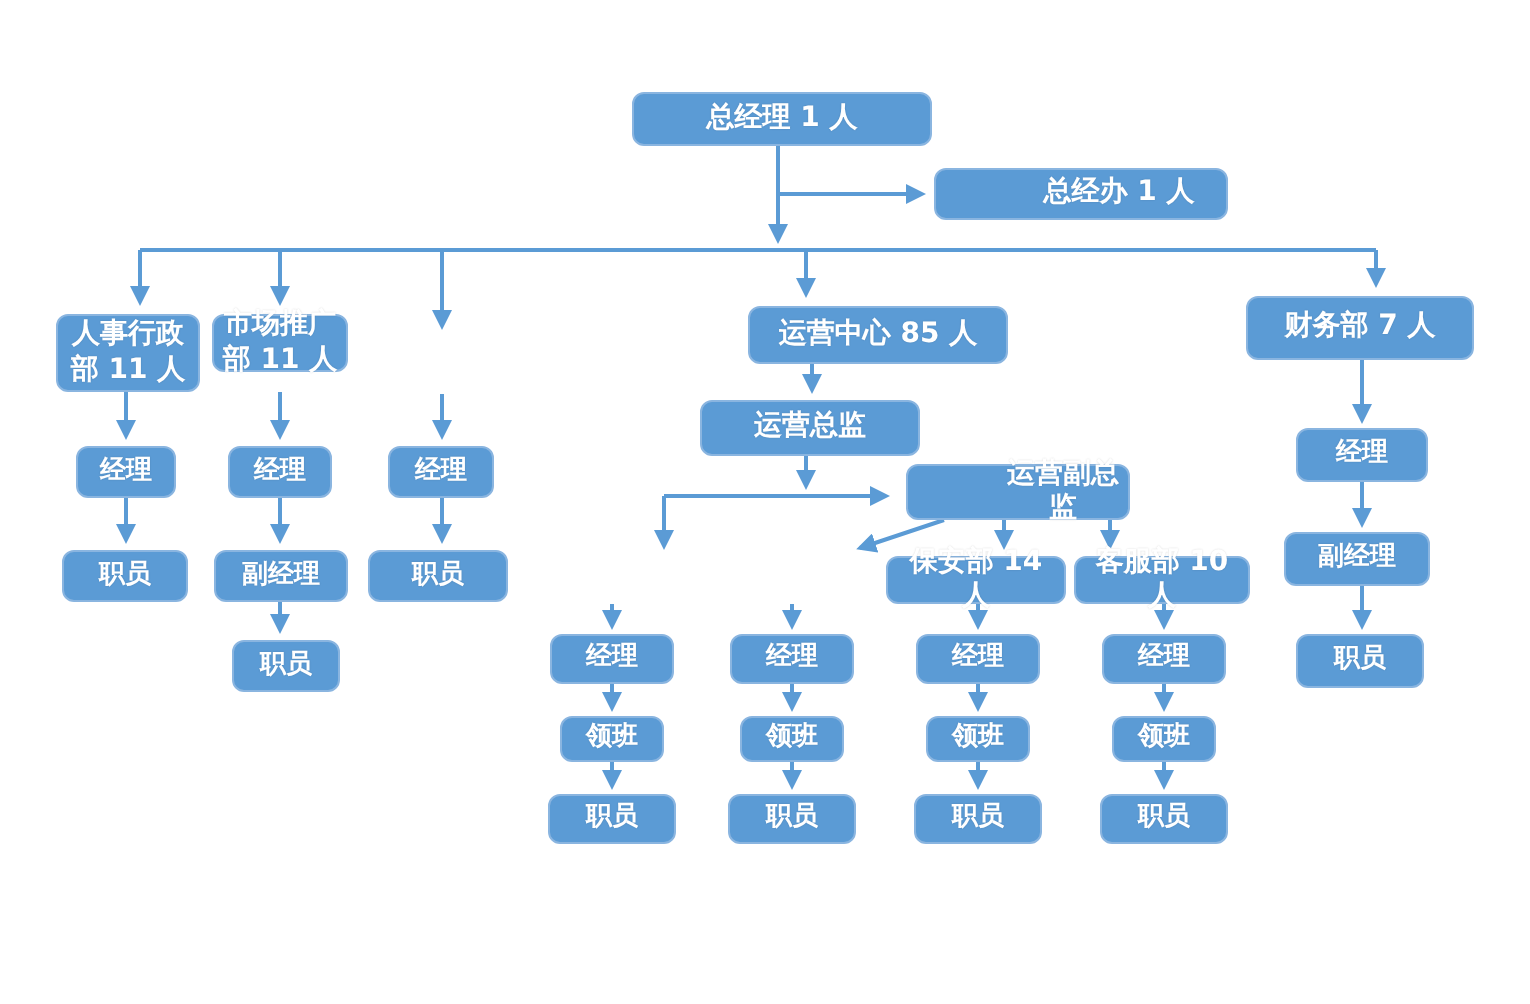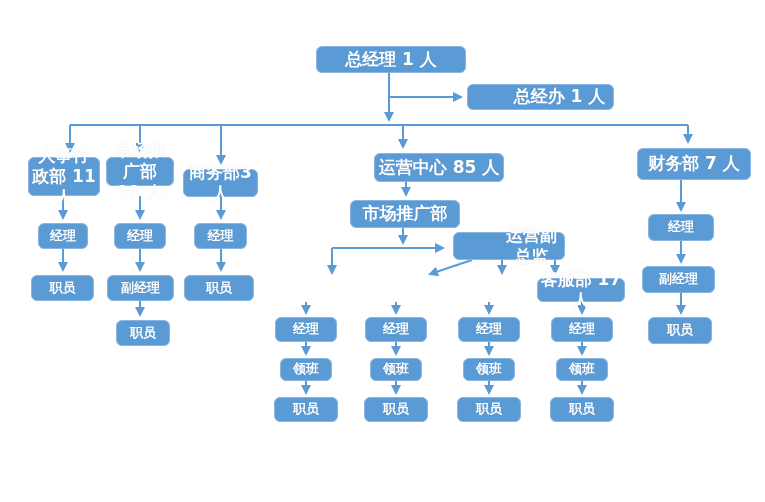--- a/index.html
+++ b/index.html
@@ -7,21 +7,21 @@
     position:relative; width:765px; height:502px; background:var(--background,#fff);
     font-family:"DejaVu Sans","Liberation Sans",sans-serif; overflow:hidden;
   }
   .box {
     position:absolute; box-sizing:border-box;
     display:flex; align-items:center; justify-content:center; text-align:center;
     background:var(--node-fill,#5b9bd5);
     color:var(--node-text,#fff);
     border:1px solid var(--node-border,#8ab5e0);
     border-radius:6px;
-    font-weight:bold; font-size:17px; line-height:1.25;
+    font-weight:bold; font-size:14px; line-height:1.25;
     padding:0 2px;
     text-shadow:0 0 1px rgba(0,0,0,0.15);
   }
   .box.sm { font-size:13px; }
   svg.connectors { position:absolute; left:0; top:0; width:765px; height:502px; }
   svg.connectors line { stroke:var(--connector,#5b9bd5); stroke-width:2; fill:none; }
   .ah-fill { fill:var(--connector,#5b9bd5); }
 </style>
 </head>
 <body>
@@ -89,36 +89,36 @@
       <line x1="681" y1="241" x2="681" y2="262" marker-end="url(#ah)"></line>
       <line x1="681" y1="293" x2="681" y2="313" marker-end="url(#ah)"></line>
     </g>
   </svg>
 
   <div class="box" style="left:316px;top:46px;width:150px;height:27px;">总经理 1 人</div>
   <div class="box" style="left:467px;top:84px;width:147px;height:26px;padding-left:40px;">总经办 1 人</div>
 
   <div class="box" style="left:28px;top:157px;width:72px;height:39px;">人事行政部 11 人</div>
   <div class="box" style="left:106px;top:157px;width:68px;height:29px;">市场推广部 11 人</div>
-  <div class="box" style="left:183px;top:169px;width:75px;height:28px;">商务部3人</div>
   <div class="box" style="left:343px;top:153px;width:130px;height:29px;margin-left:31px;">运营中心 85 人</div>
-  <div class="box" style="left:623px;top:148px;width:114px;height:32px;margin-left:14px;">财务部 7 人</div>
+  <div class="box" style="left:623px;top:148px;width:114px;height:32px;">财务部 7 人</div>
 
   <div class="box sm" style="left:38px;top:223px;width:50px;height:26px;">经理</div>
   <div class="box sm" style="left:114px;top:223px;width:52px;height:26px;">经理</div>
   <div class="box sm" style="left:194px;top:223px;width:53px;height:26px;">经理</div>
   <div class="box sm" style="left:31px;top:275px;width:63px;height:26px;">职员</div>
   <div class="box sm" style="left:107px;top:275px;width:67px;height:26px;">副经理</div>
   <div class="box sm" style="left:184px;top:275px;width:70px;height:26px;">职员</div>
   <div class="box sm" style="left:116px;top:320px;width:54px;height:26px;">职员</div>
 
-  <div class="box" style="left:350px;top:200px;width:110px;height:28px;">市场推广部</div>
+  <div class="box" style="left:350px;top:200px;width:110px;height:28px;">运营总监</div>
   <div class="box" style="left:453px;top:232px;width:112px;height:28px;padding-left:47px;">运营副总监</div>
 
-  <div class="box" style="left:537px;top:278px;width:88px;height:24px;">客服部 17 人</div>
+  <div class="box" style="left:443px;top:278px;width:90px;height:24px;">保安部 14 人</div>
+  <div class="box" style="left:537px;top:278px;width:88px;height:24px;">客服部 10 人</div>
 
   <div class="box sm" style="left:275px;top:317px;width:62px;height:25px;">经理</div>
   <div class="box sm" style="left:365px;top:317px;width:62px;height:25px;">经理</div>
   <div class="box sm" style="left:458px;top:317px;width:62px;height:25px;">经理</div>
   <div class="box sm" style="left:551px;top:317px;width:62px;height:25px;">经理</div>
 
   <div class="box sm" style="left:280px;top:358px;width:52px;height:23px;">领班</div>
   <div class="box sm" style="left:370px;top:358px;width:52px;height:23px;">领班</div>
   <div class="box sm" style="left:463px;top:358px;width:52px;height:23px;">领班</div>
   <div class="box sm" style="left:556px;top:358px;width:52px;height:23px;">领班</div>

